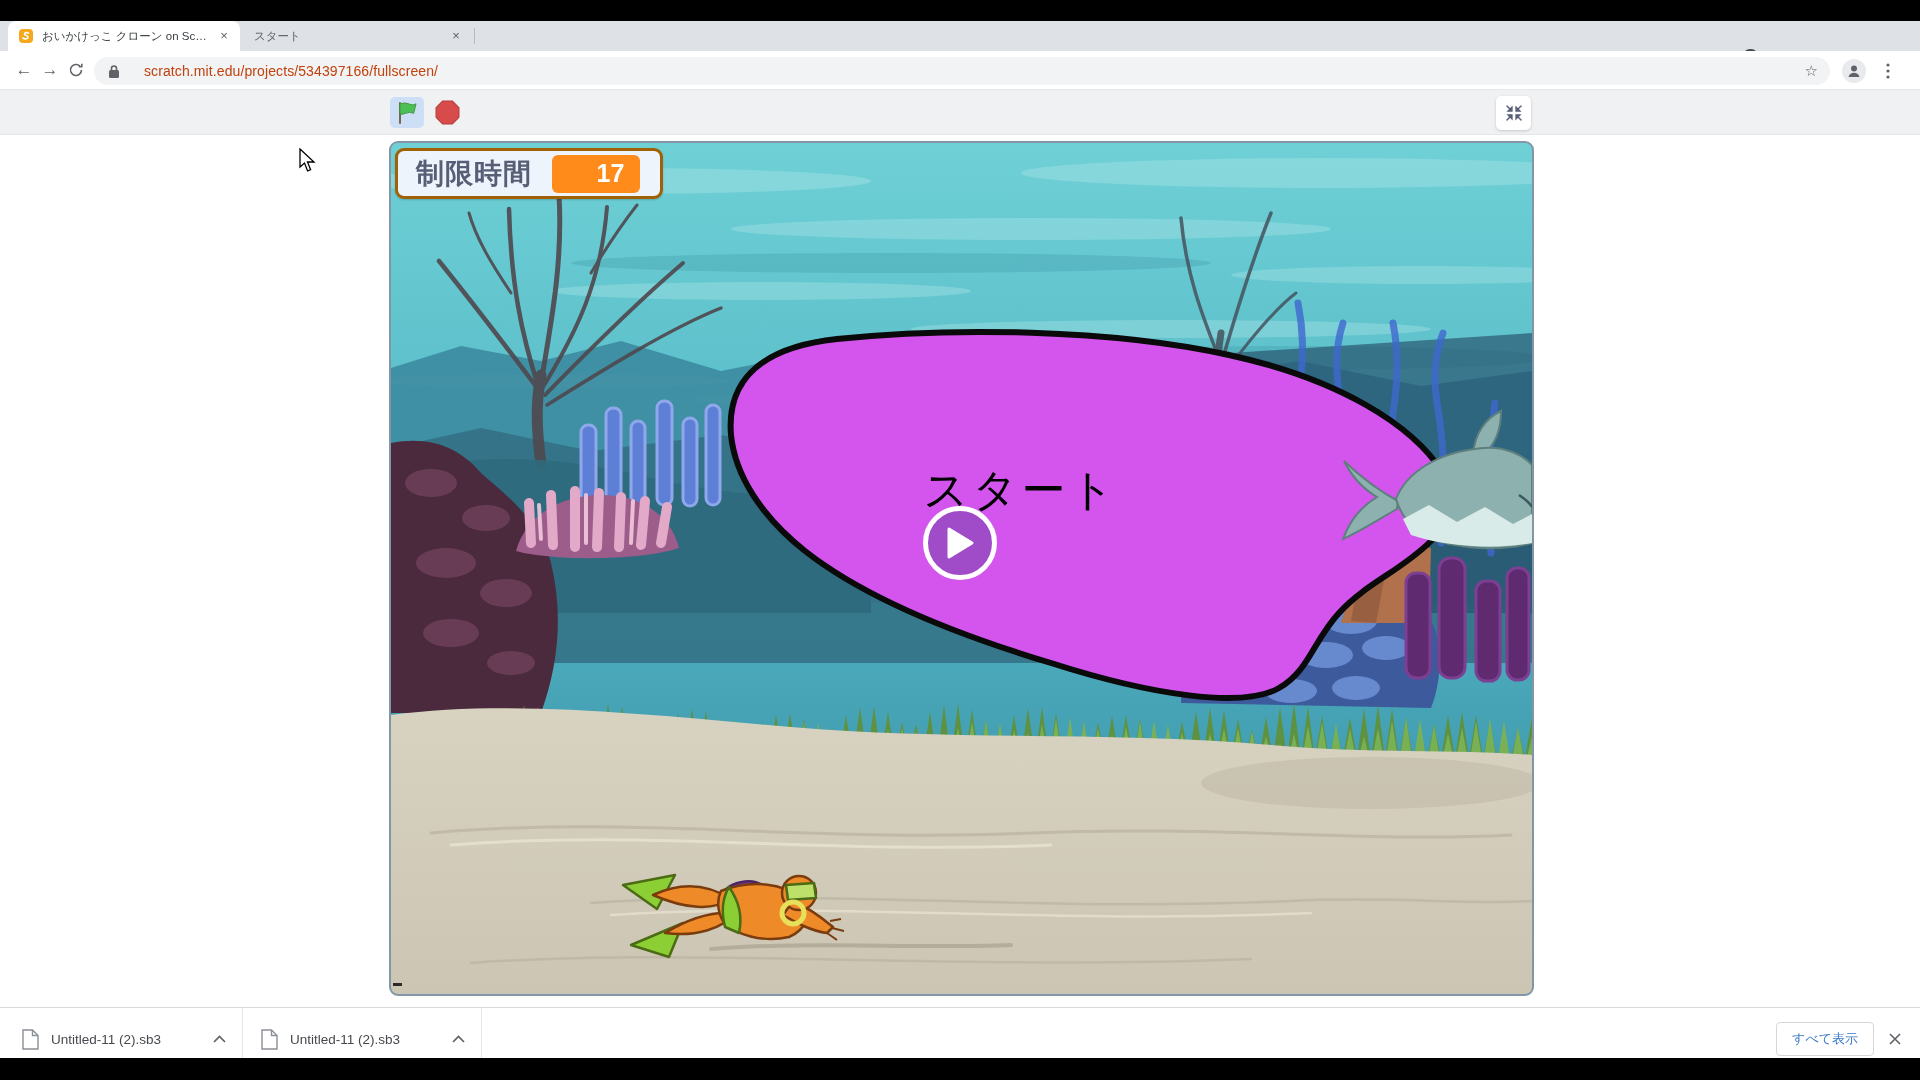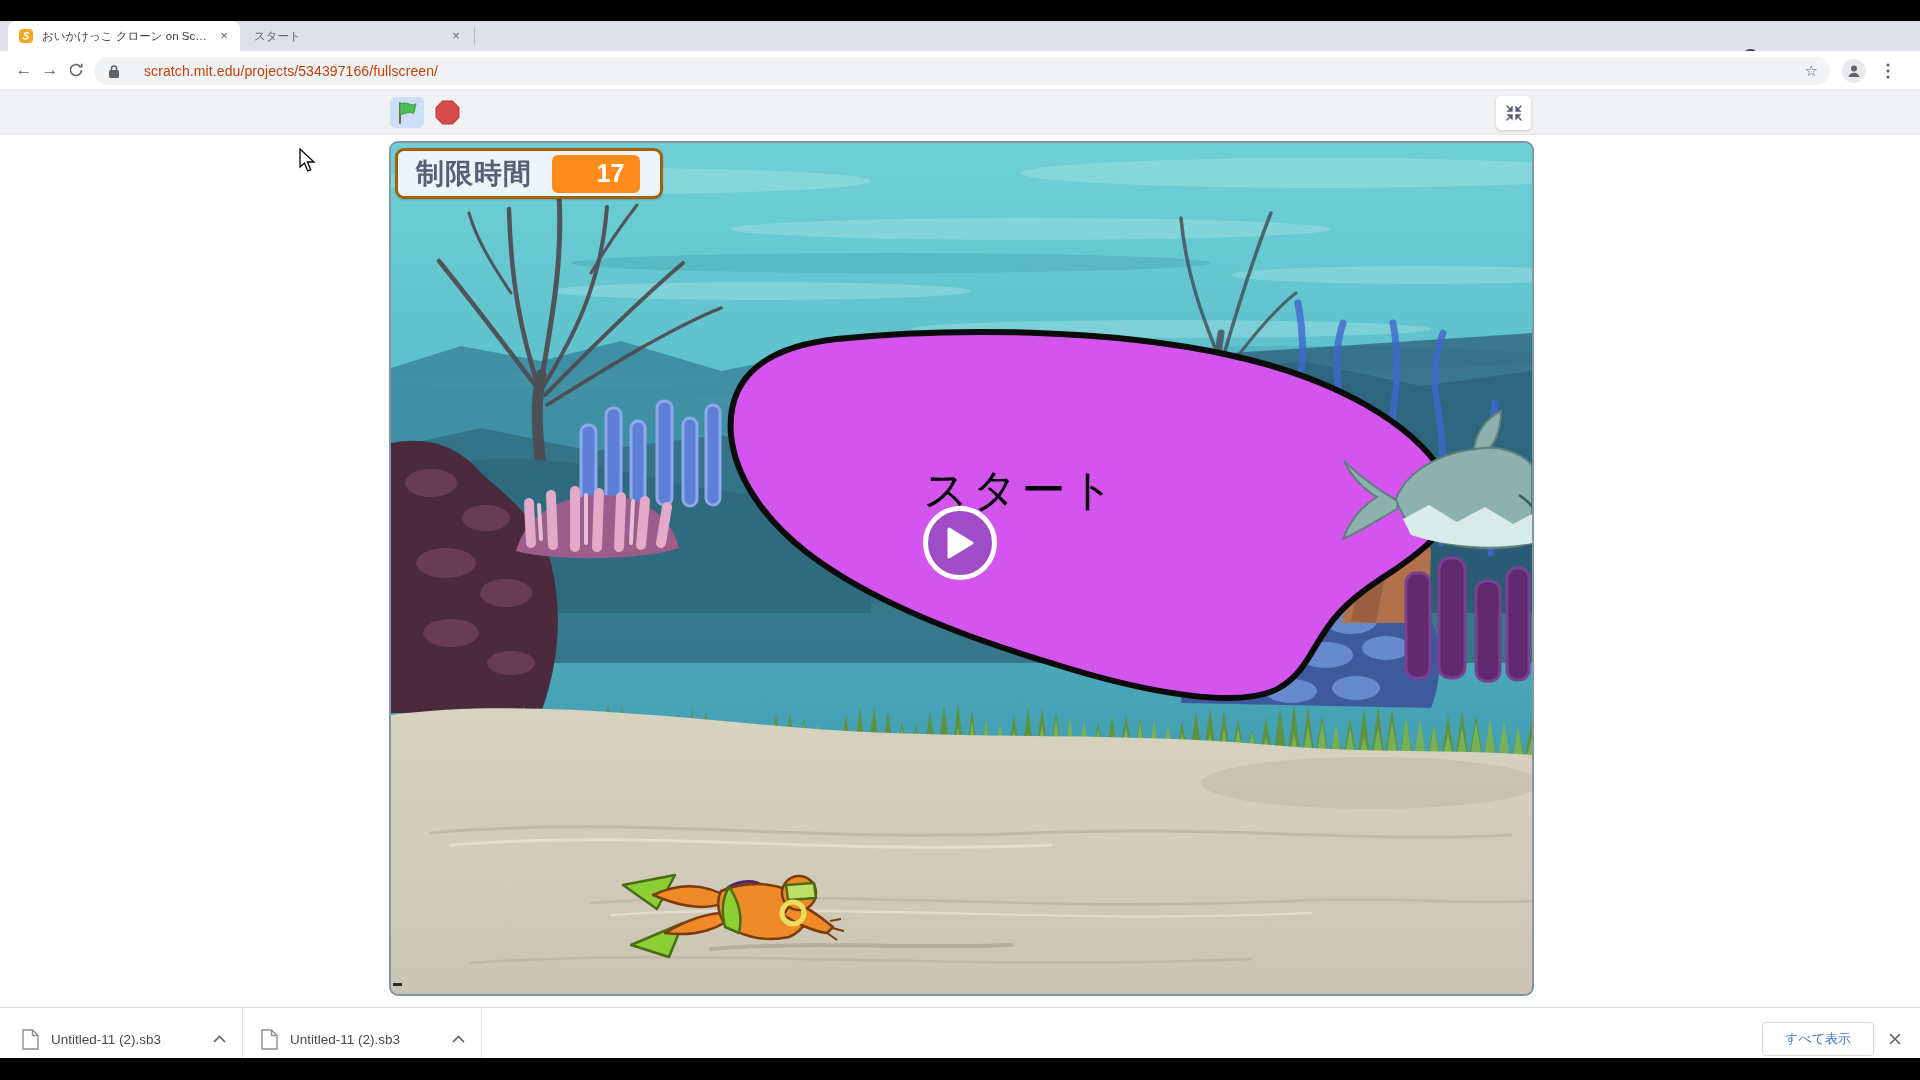--- a/index.html
+++ b/index.html
@@ -78,21 +78,21 @@
 
   
   .dl-bar { left:0; top:1007px; width:1920px; height:63px; background:#fff;
             border-top:1px solid #d7d9dc; display:flex; align-items:center; }
   .dl-item { height:100%; display:flex; align-items:center; }
   .dl-item .dl-name { font-size:13.5px; color:#45494d; margin-left:12px; }
   .dl-chev { margin:0 16px 0 52px; display:flex; }
   .dl-sep { width:1px; height:100%; background:#e4e4e4; }
   .dl-icon { margin-left:22px; display:flex; }
   .dl-item.second .dl-icon { margin-left:18px; }
-  .show-all { margin-left:auto; border:1px solid #d4d7da; border-radius:4px; padding:7px 22px;
+  .show-all { margin-left:auto; border:1px solid #d4d7da; border-radius:4px; padding:7px 15px;
               font-size:13px; }
   .dl-close { margin:0 18px 0 14px; display:flex; }
 
   .cursor { left:299px; top:148px; width:17px; height:25px; }
 </style>
 </head>
 <body>
 
 <div class="abs bar-black-top"></div>
 

